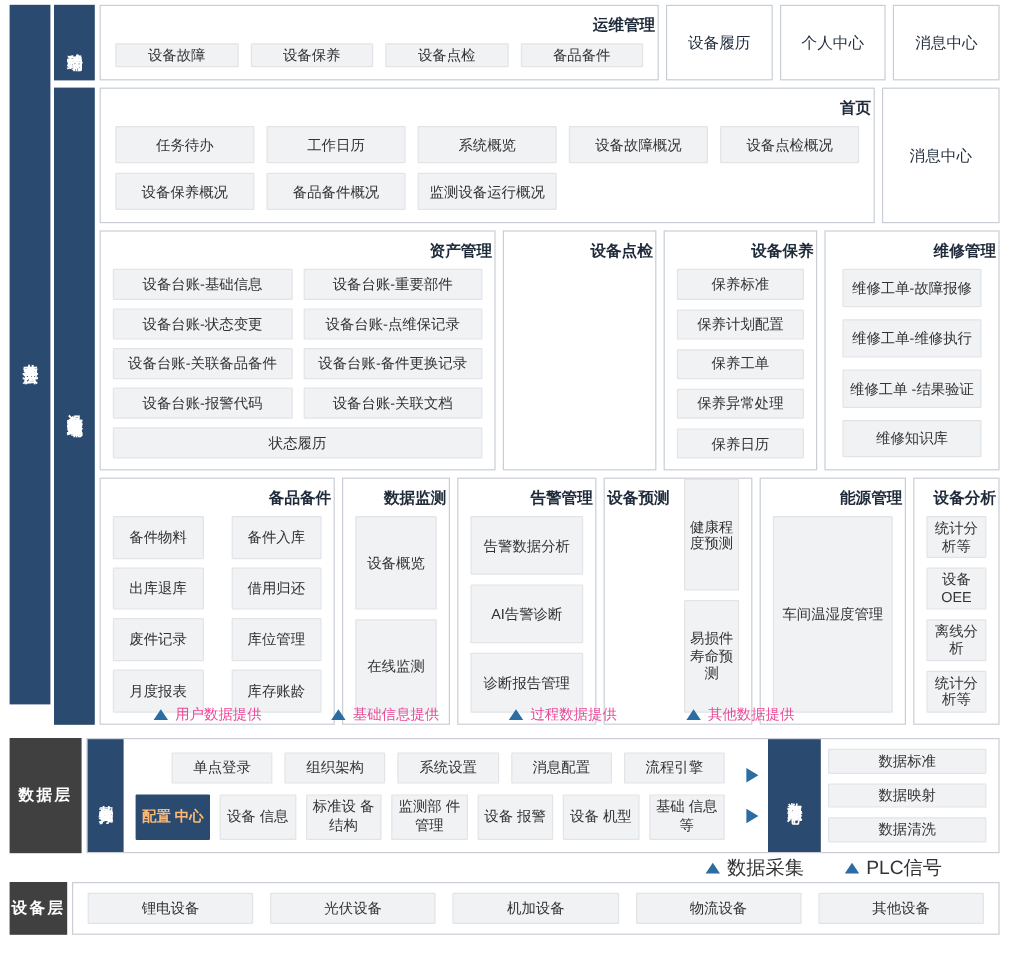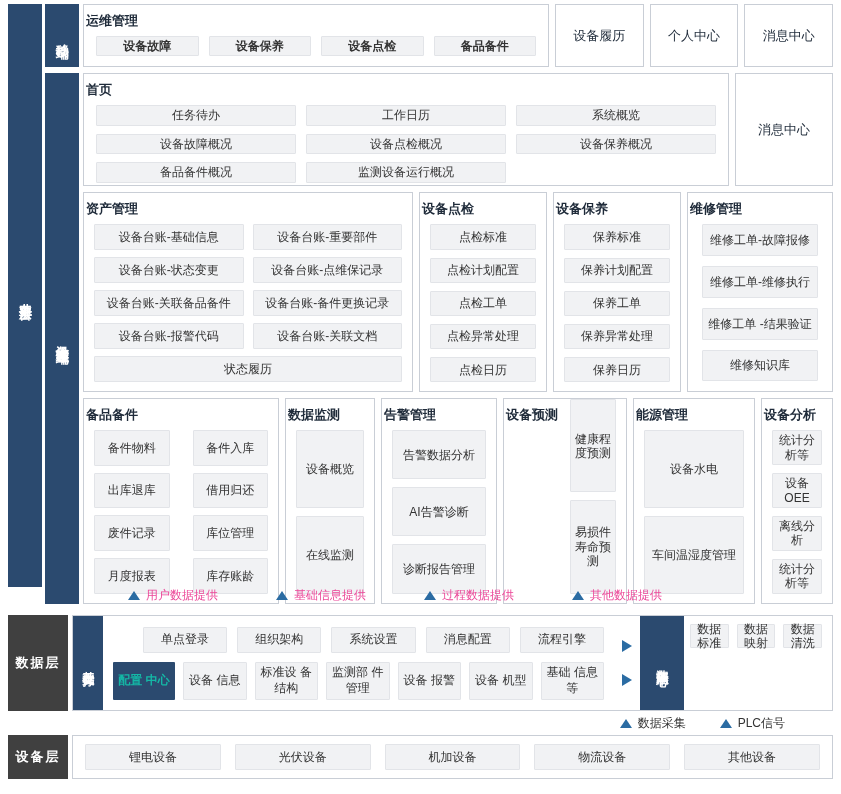--- a/index.html
+++ b/index.html
@@ -62,21 +62,21 @@
     box-sizing: border-box;
     padding: 2px 4px;
     line-height: 1.2;
   }
   .box {
     border: 1px solid #c9ced6;
     box-sizing: border-box;
     background: #fff;
   }
   .box-title {
-    text-align: left;
+    text-align: right;
     font-weight: bold;
     font-size: 13px;
     color: #1f2b3a;
     padding: 7px 2px 6px;
   }
 
   
   .top-wrap {
     display: flex;
     align-items: stretch;
@@ -107,21 +107,20 @@
   .ops-box {
     flex: 0 0 466px;
     display: flex;
     flex-direction: column;
   }
   .ops-chips {
     display: flex;
     gap: 10px;
     padding: 0 12px 10px;
     flex: 1;
-    font-weight: bold;
   }
   .ops-chips .chip { flex: 1; }
   .single-box {
     flex: 1;
     display: flex;
     align-items: center;
     justify-content: center;
     font-size: 13px;
     color: #1f2b3a;
   }
@@ -137,21 +136,21 @@
     display: flex;
     flex-direction: column;
     gap: 6px;
   }
 
   
   .home-row { display: flex; gap: 6px; height: 113px; }
   .home-box { flex: 1; display: flex; flex-direction: column; }
   .home-grid {
     display: grid;
-    grid-template-columns: repeat(3, 1fr);
+    grid-template-columns: repeat(5, 1fr);
     gap: 8px 10px;
     padding: 0 12px 10px;
     flex: 1;
   }
   .msg-box { flex: 0 0 98px; }
 
   
   .mid-row { display: flex; gap: 6px; height: 200px; }
   .asset-box { flex: 0 0 330px; display: flex; flex-direction: column; }
   .asset-grid {
@@ -244,21 +243,21 @@
     justify-content: center;
     gap: 9px;
     padding: 8px 10px;
   }
   .data-top-chips { display: flex; gap: 10px; padding-left: 30px; }
   .data-top-chips .chip { flex: 1; height: 26px; }
   .data-bottom { display: flex; gap: 8px; }
   .cfg-center {
     flex: 0 0 62px;
     background: #2b4a6f;
-    color: #14b8a6;
+    color: #fdba74;
     font-size: 12px;
     font-weight: bold;
     display: flex;
     align-items: center;
     justify-content: center;
     text-align: center;
     line-height: 1.3;
     border-radius: 1px;
   }
   .data-bottom .chip { flex: 1; height: 38px; line-height: 1.3; }
@@ -287,41 +286,41 @@
     align-items: center;
     justify-content: center;
     text-align: center;
     writing-mode: vertical-rl;
     text-orientation: upright;
     letter-spacing: 1px;
   }
   .gov-chips {
     flex: 0 0 132px;
     display: flex;
-    flex-direction: row;
+    flex-direction: column;
     justify-content: center;
     gap: 8px;
     padding: 8px 10px 8px 6px;
   }
   .gov-chips .chip { height: 24px; }
 
   
   .collect-band {
     display: flex;
     justify-content: flex-end;
     align-items: center;
     gap: 34px;
     height: 24px;
     padding-right: 48px;
-    font-size: 12px;
+    font-size: 16px;
   }
 
   
   .equip-row { display: flex; height: 44px; }
-  .equip-label { width: 60px; margin-right: 4px; text-align: center; }
+  .equip-label { width: 48px; margin-right: 4px; text-align: center; }
   .equip-box {
     flex: 1;
     display: flex;
     align-items: center;
     gap: 14px;
     padding: 0 12px;
   }
   .equip-box .chip { flex: 1; height: 26px; }
 </style>
 </head>
@@ -389,27 +388,20 @@
                 <div class="chip">设备台账-关联备品备件</div>
                 <div class="chip">设备台账-备件更换记录</div>
                 <div class="chip">设备台账-报警代码</div>
                 <div class="chip">设备台账-关联文档</div>
                 <div class="chip full">状态履历</div>
               </div>
             </div>
 
             <div class="box inspect-box">
               <div class="box-title">设备点检</div>
-              <div class="col-chips">
-                <div class="chip">点检标准</div>
-                <div class="chip">点检计划配置</div>
-                <div class="chip">点检工单</div>
-                <div class="chip">点检异常处理</div>
-                <div class="chip">点检日历</div>
-              </div>
             </div>
 
             <div class="box maint-box">
               <div class="box-title">设备保养</div>
               <div class="col-chips">
                 <div class="chip">保养标准</div>
                 <div class="chip">保养计划配置</div>
                 <div class="chip">保养工单</div>
                 <div class="chip">保养异常处理</div>
                 <div class="chip">保养日历</div>
@@ -464,21 +456,20 @@
               <div class="box-title">设备预测</div>
               <div class="col-chips">
                 <div class="chip">健康程度预测</div>
                 <div class="chip">易损件寿命预测</div>
               </div>
             </div>
 
             <div class="box energy-box">
               <div class="box-title">能源管理</div>
               <div class="col-chips">
-                <div class="chip">设备水电</div>
                 <div class="chip">车间温湿度管理</div>
               </div>
             </div>
 
             <div class="box analysis-box">
               <div class="box-title">设备分析</div>
               <div class="col-chips">
                 <div class="chip">统计分析等</div>
                 <div class="chip">设备OEE</div>
                 <div class="chip">离线分析</div>

